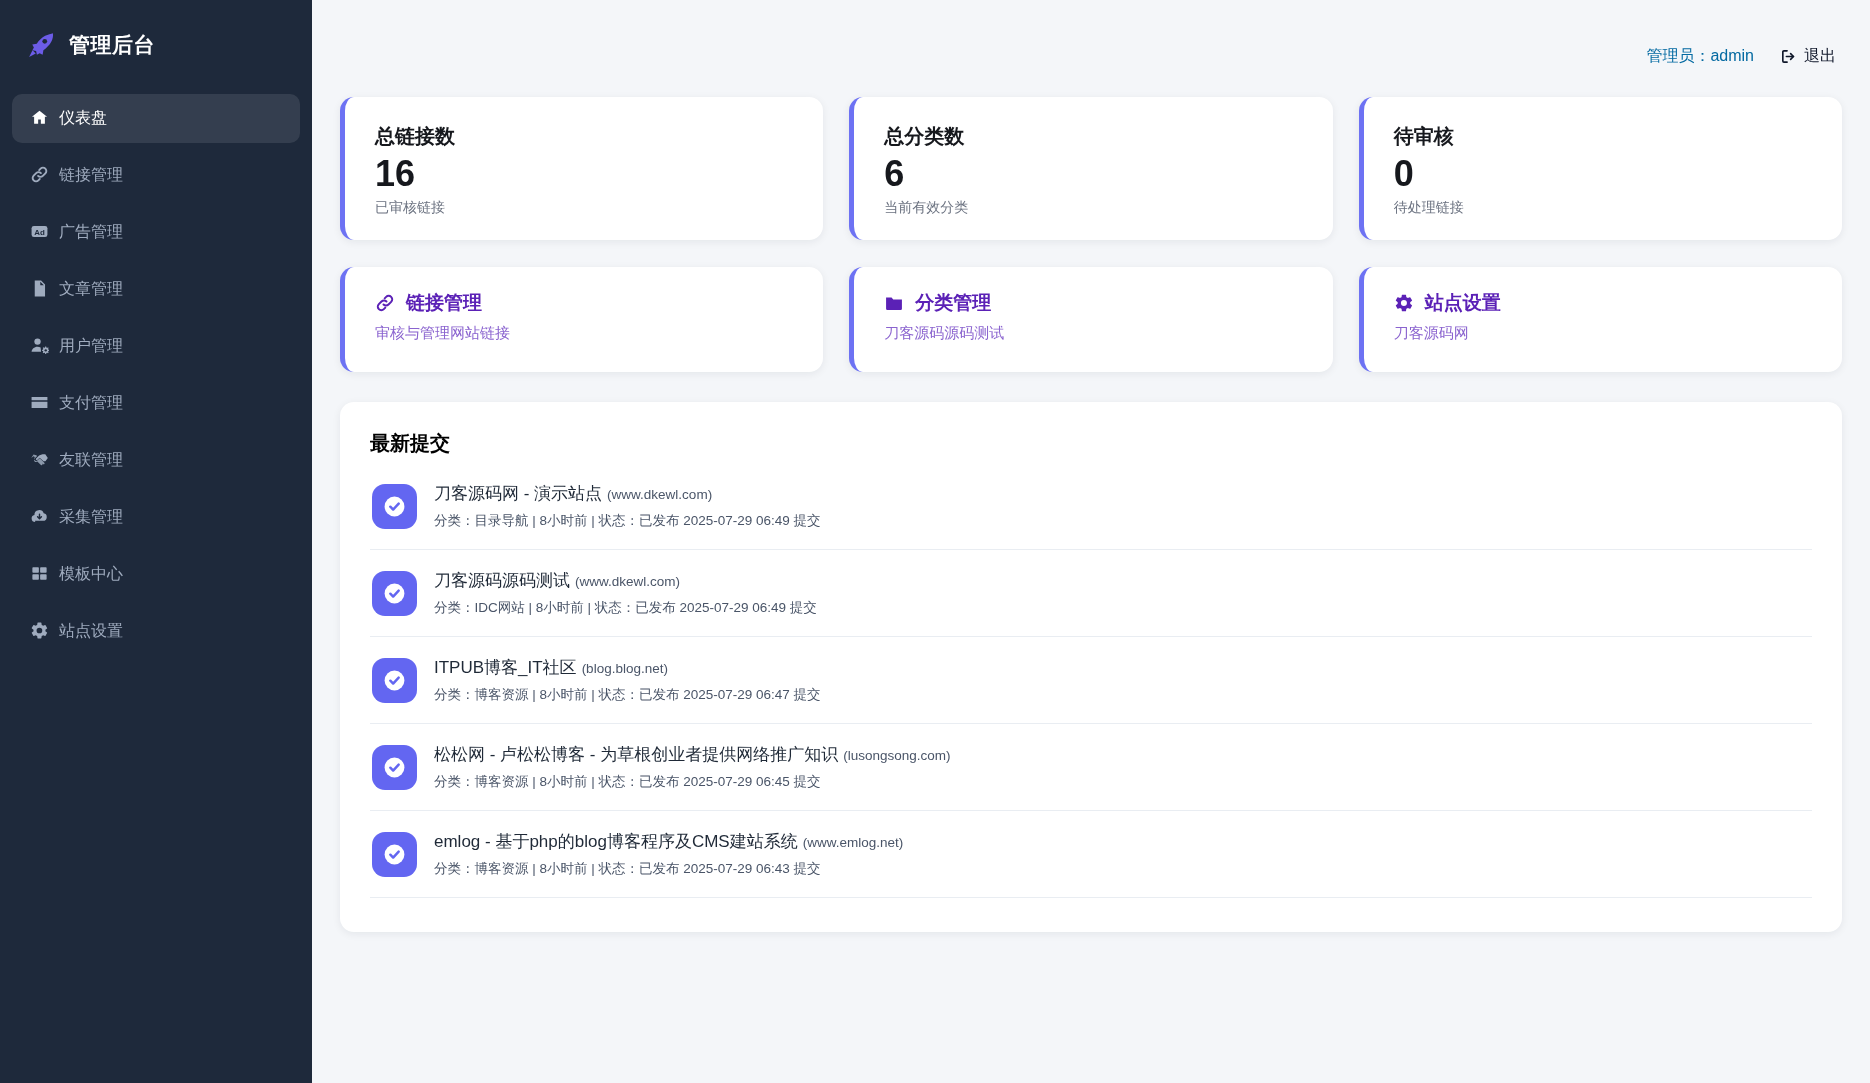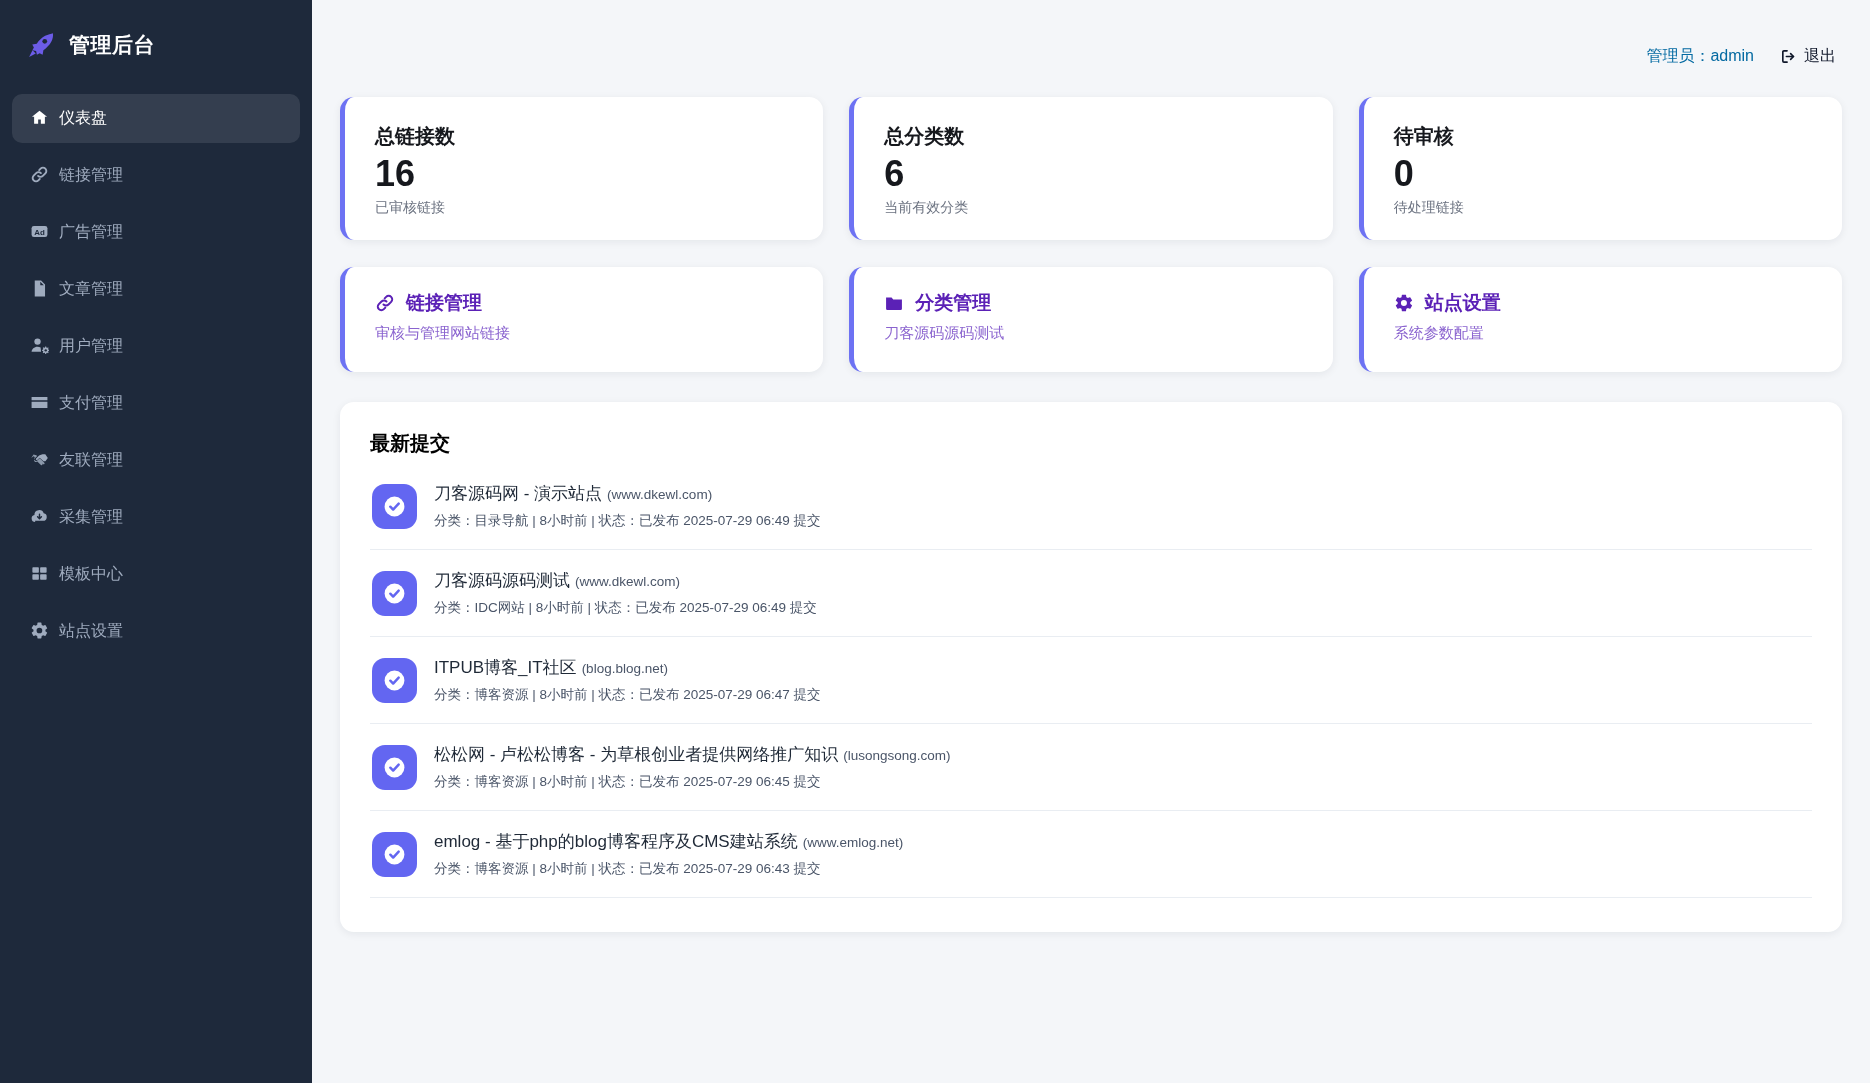--- a/index.html
+++ b/index.html
@@ -253,21 +253,21 @@
       </div>
       <div class="card action-card">
         <div class="action-title">
           <span class="icon">
             <svg viewBox="0 0 24 24" fill="currentColor">
               <path d="M19.4 13c.04-.3.1-.65.1-1s-.06-.7-.1-1l2.1-1.65a.5.5 0 00.12-.64l-2-3.46a.5.5 0 00-.61-.22l-2.48 1a7.3 7.3 0 00-1.73-1l-.37-2.63A.5.5 0 0013.9 2h-4a.5.5 0 00-.5.4L9.05 5a7.3 7.3 0 00-1.73 1l-2.48-1a.5.5 0 00-.61.22l-2 3.46a.5.5 0 00.12.64L4.46 11c-.04.3-.06.65-.06 1s.02.7.06 1l-2.11 1.65a.5.5 0 00-.12.64l2 3.46c.13.23.4.31.61.22l2.48-1c.54.42 1.12.76 1.73 1l.36 2.62c.04.24.25.41.5.41h4c.25 0 .46-.17.5-.41l.36-2.62a7.3 7.3 0 001.73-1l2.48 1c.22.09.48 0 .61-.22l2-3.46a.5.5 0 00-.12-.64L19.4 13zm-7.5 2.6a3.6 3.6 0 110-7.2 3.6 3.6 0 010 7.2z"></path>
             </svg>
           </span>
           <span>站点设置</span>
         </div>
-        <div class="action-sub">系统参数配置</div>
+        <div class="action-sub">刀客源码网</div>
       </div>
     </div>
 
   <div class="panel">
     <div class="panel-title">最新提交</div>
     <div id="recent-list">
         <div class="recent-item">
           <div class="badge">
             <span class="icon">
               <svg viewBox="0 0 24 24">

